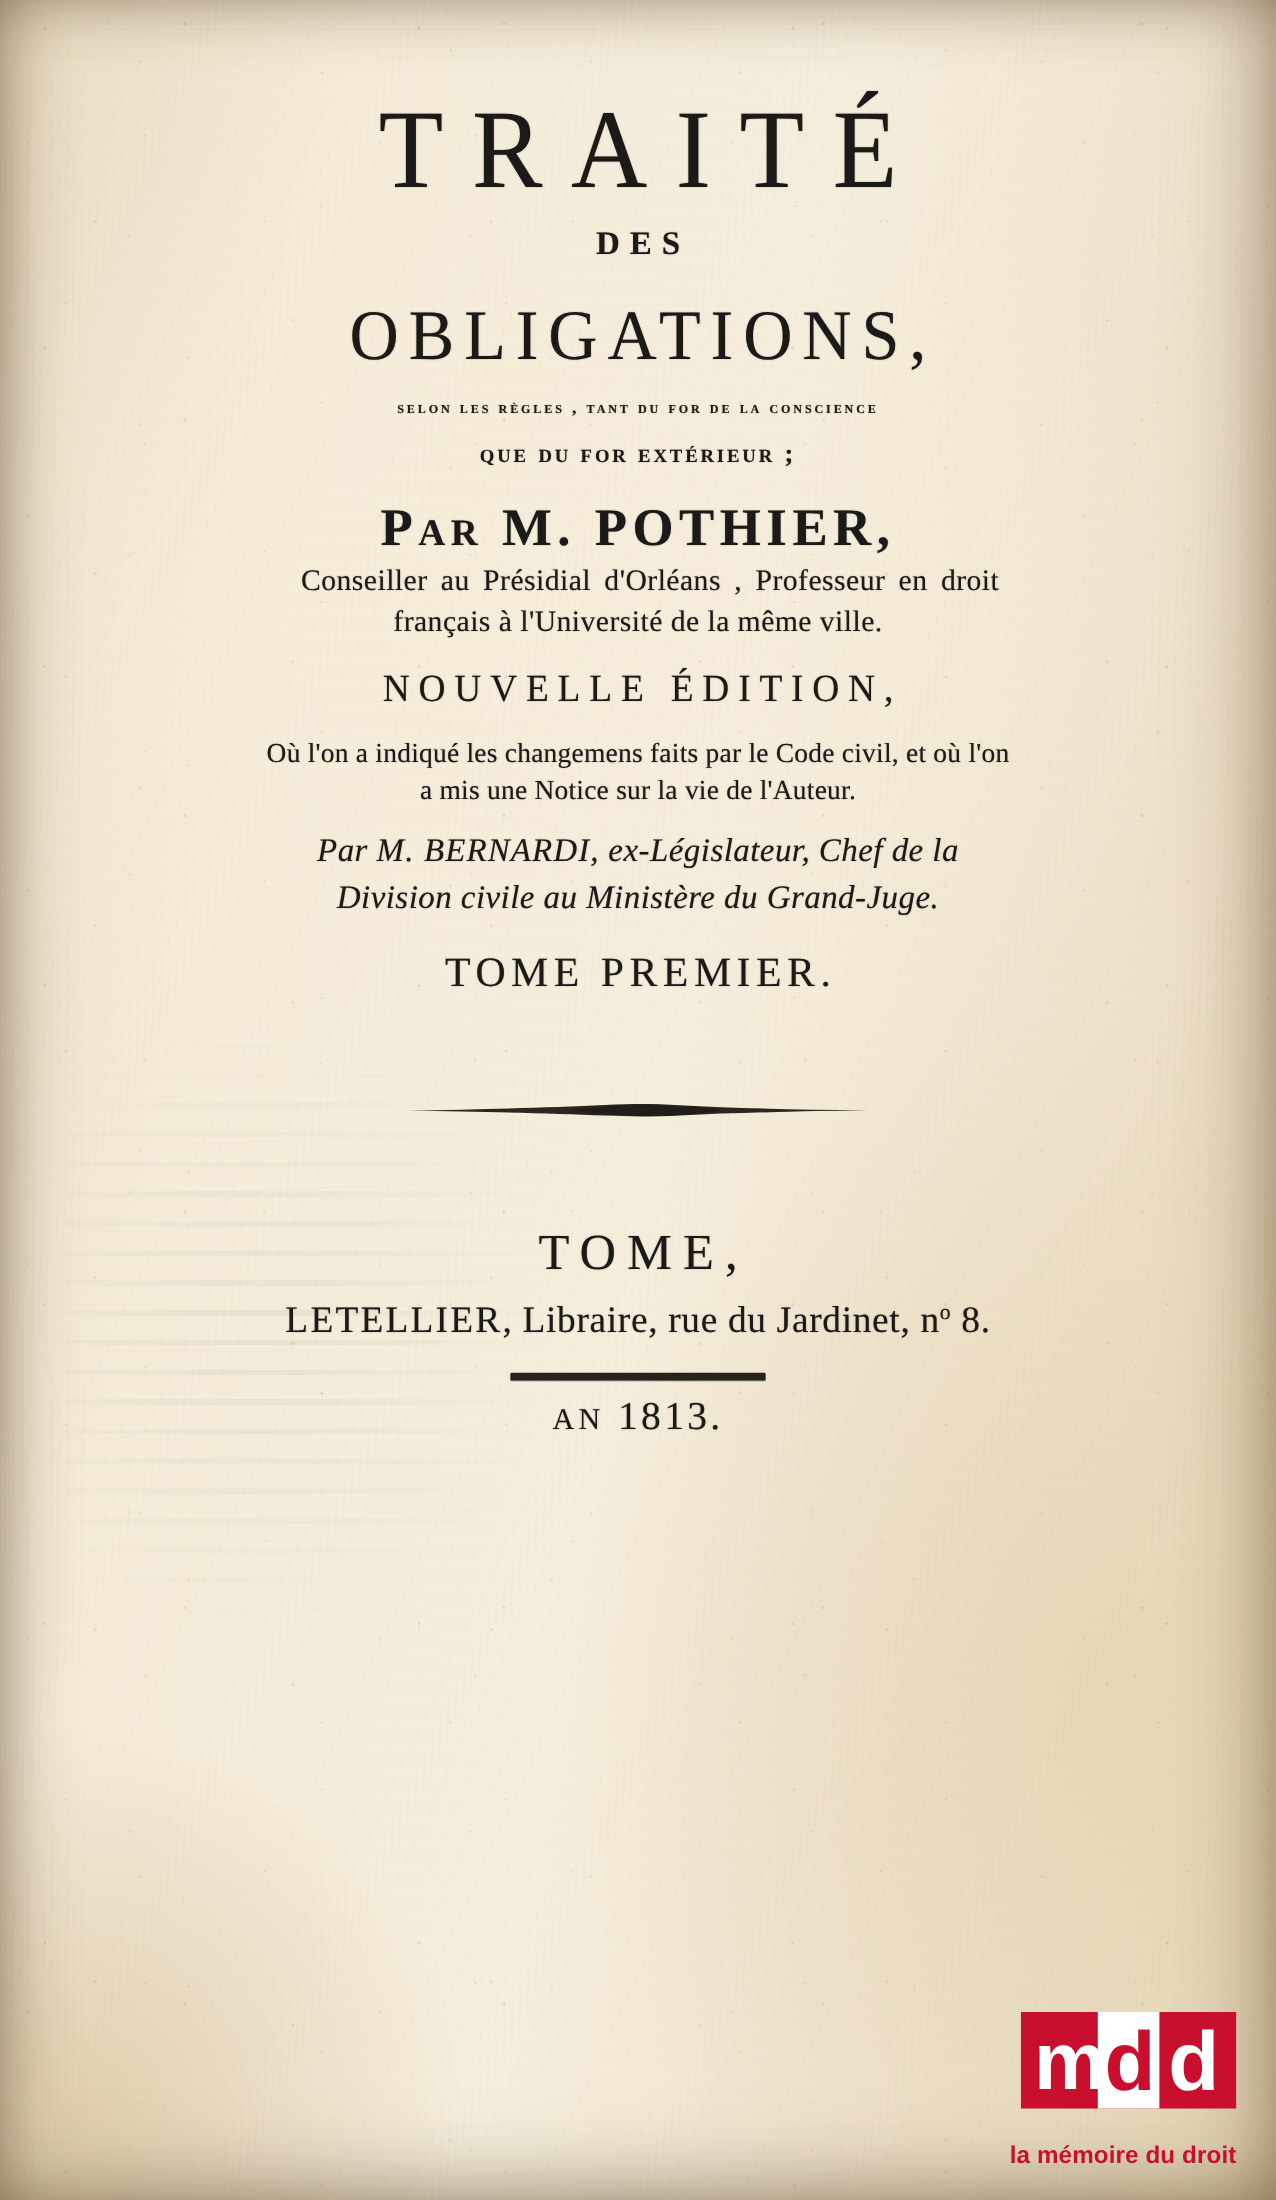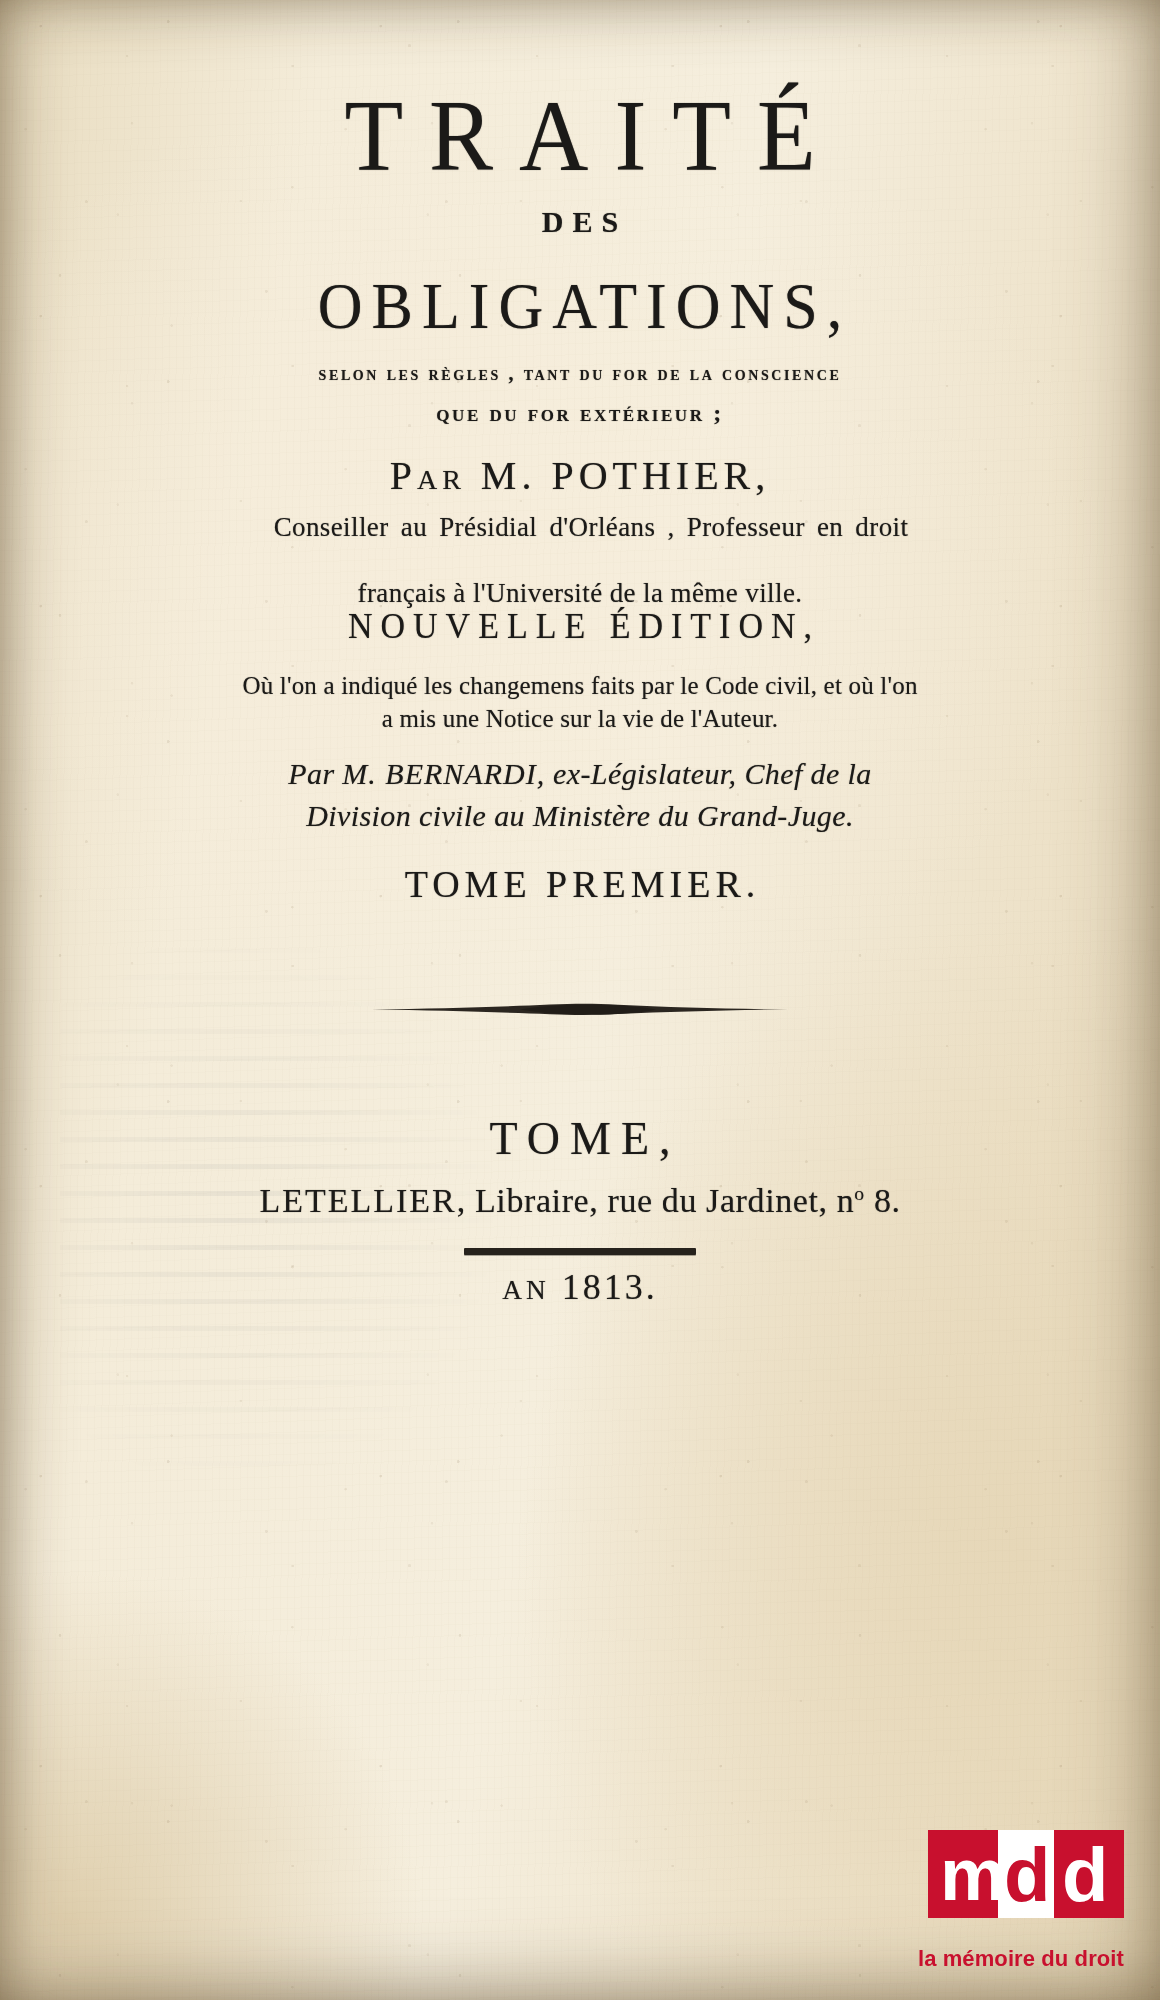--- a/index.html
+++ b/index.html
@@ -129,63 +129,63 @@
     letter-spacing: 9px;
     text-indent: 9px;
     font-weight: 400;
     transform: scaleY(1.04);
   }
 
   .caps-line-1 {
     position: absolute;
     left: 0; right: 0;
     top: 362px;
-    font-size: 20px;
+    font-size: 16px;
     letter-spacing: 2.6px;
     font-weight: 700;
     font-variant: small-caps;
     text-transform: lowercase;
   }
   .caps-line-2 {
     position: absolute;
     left: 0; right: 0;
     top: 400px;
     font-size: 24px;
     letter-spacing: 2.6px;
     font-weight: 700;
     font-variant: small-caps;
     text-transform: lowercase;
   }
 
   .byline-author {
     position: absolute;
     left: 0; right: 0;
     top: 452px;
-    font-size: 40px;
+    font-size: 48px;
     letter-spacing: 5px;
-    font-weight: 400;
+    font-weight: 700;
     font-variant: small-caps;
   }
   .byline-author .big {
     font-variant: normal;
   }
 
   .affil-1 {
     position: absolute;
     left: 0; right: 0;
     top: 512px;
     font-size: 27px;
     letter-spacing: .4px;
     word-spacing: 5px;
     padding-left: 22px;
   }
   .affil-2 {
     position: absolute;
     left: 0; right: 0;
-    top: 578px;
+    top: 550px;
     font-size: 27px;
     letter-spacing: .4px;
   }
 
   .edition {
     position: absolute;
     left: 0; right: 0;
     top: 608px;
     font-size: 34px;
     letter-spacing: 8px;

